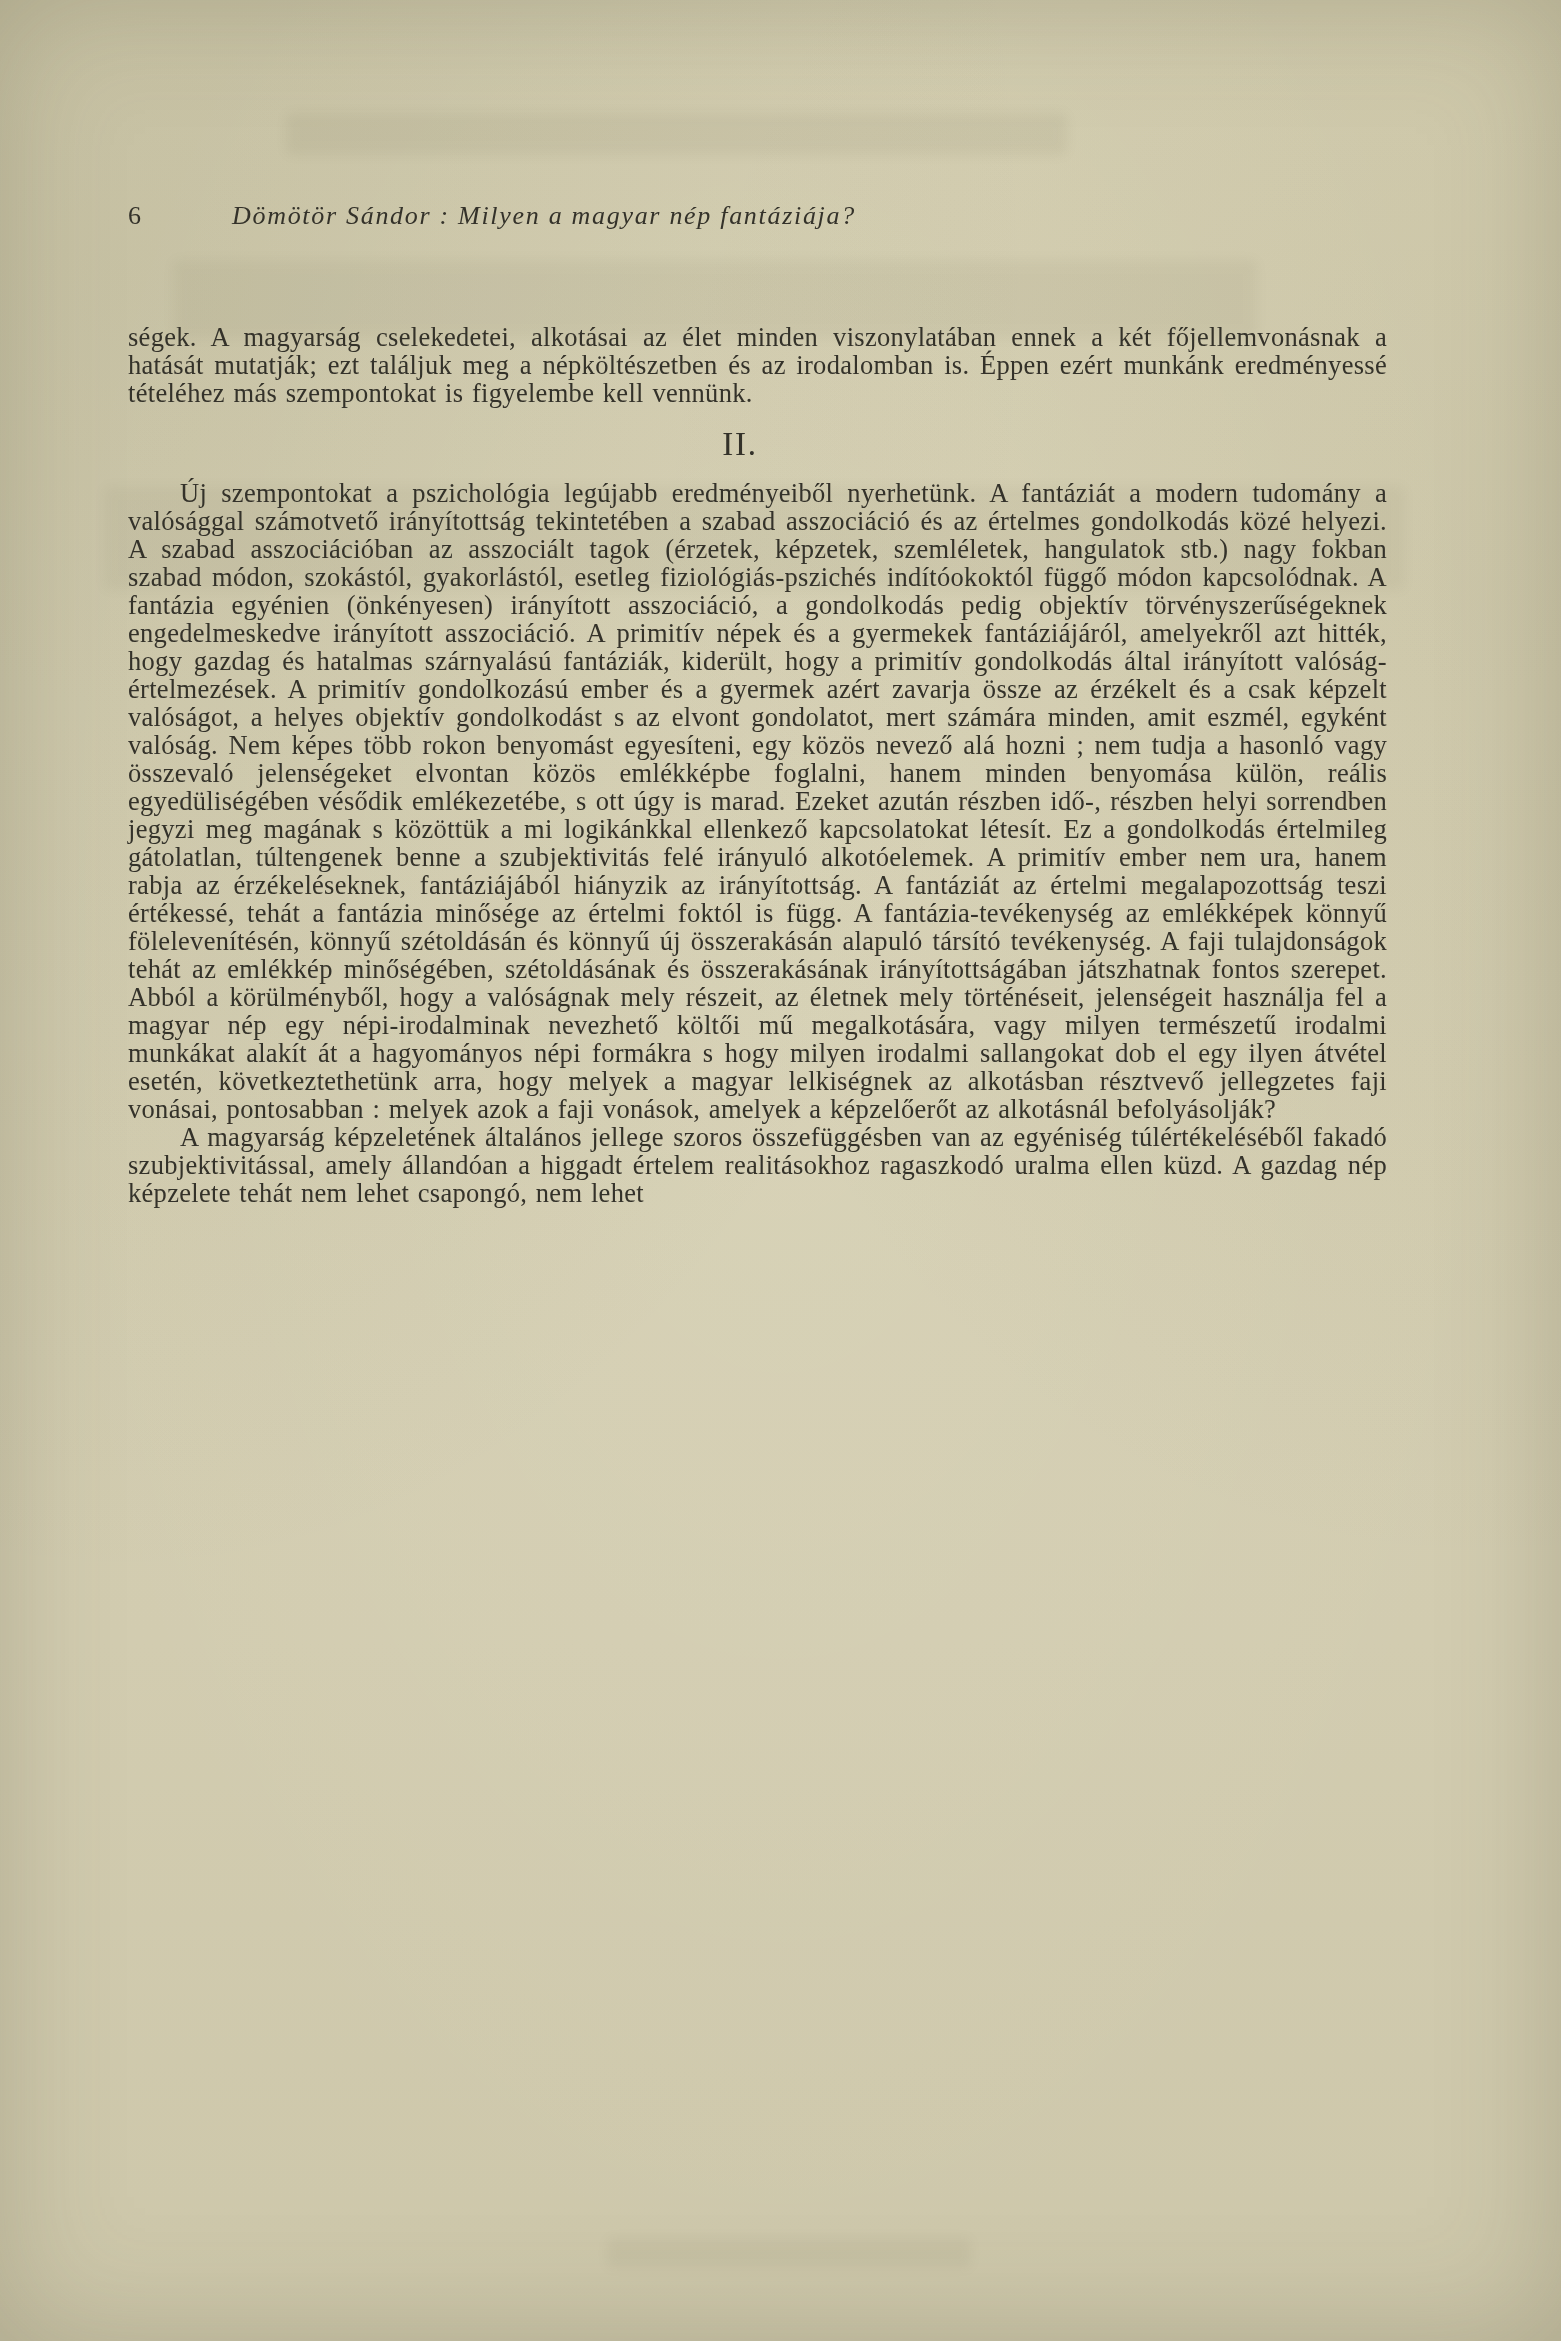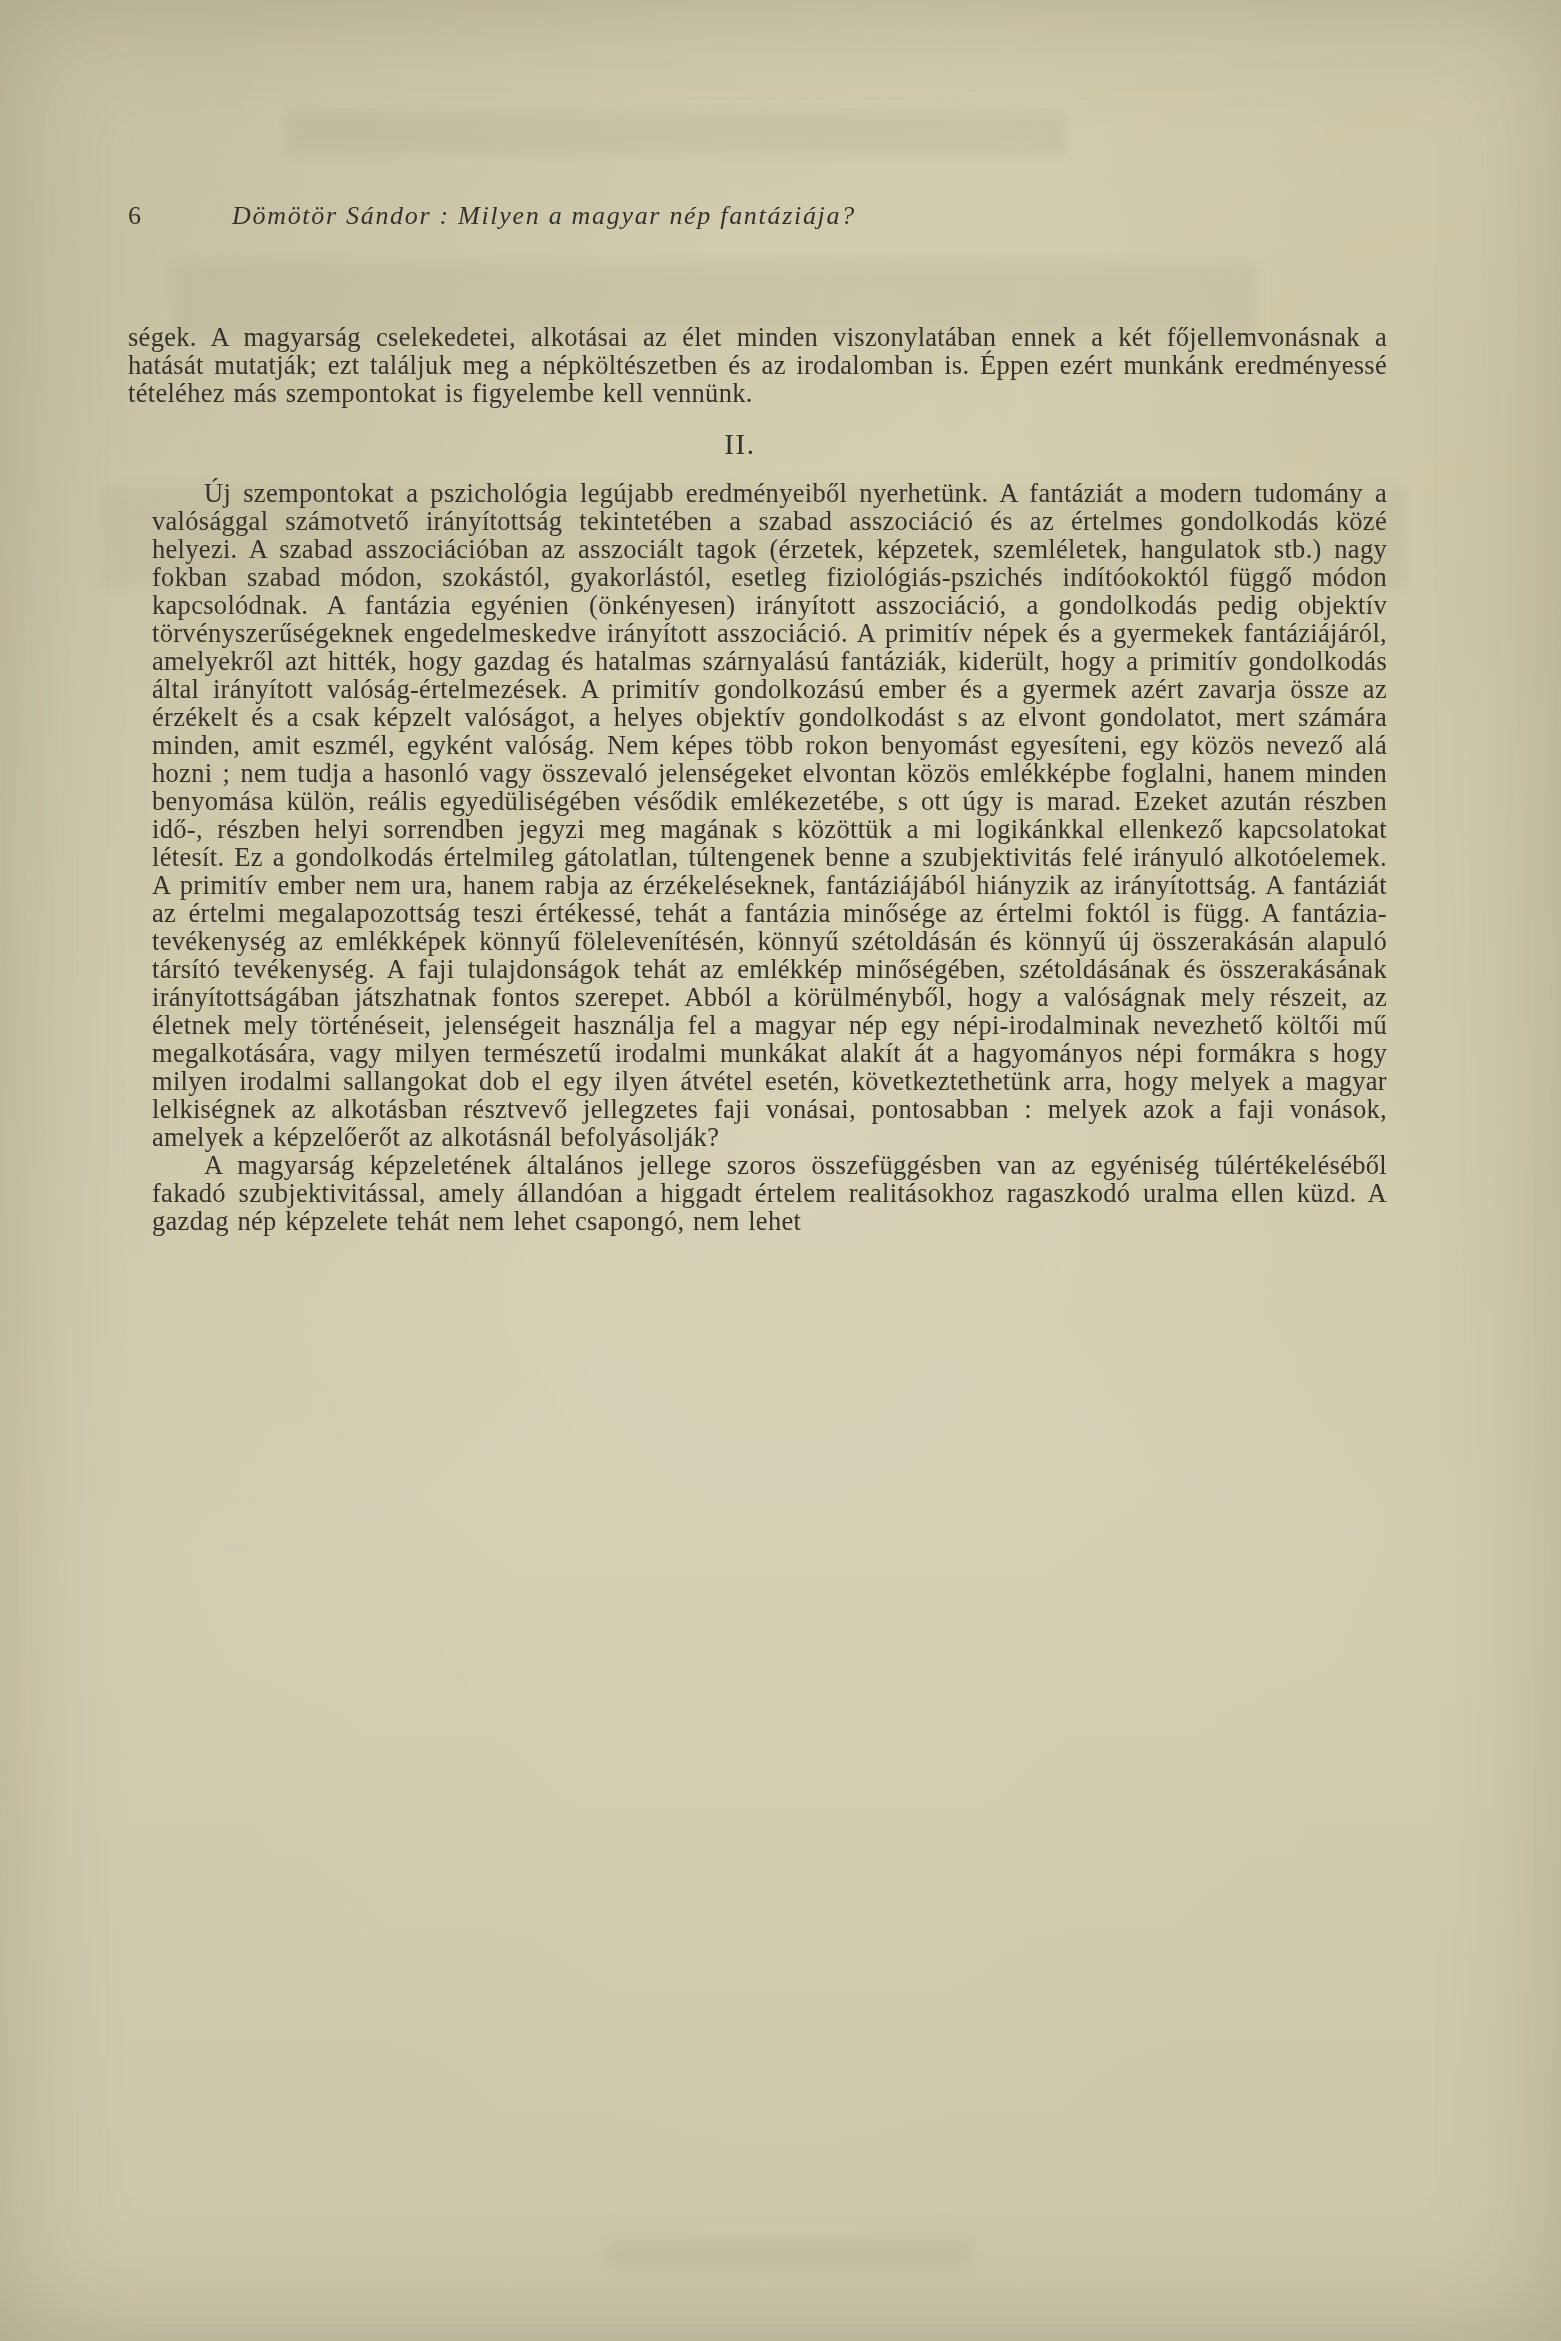--- a/index.html
+++ b/index.html
@@ -70,26 +70,25 @@
     line-height: 28px;
     text-align: justify;
     letter-spacing: 0.3px;
     word-spacing: 1.7px;
   }
   .para {
     margin: 0;
   }
   .para.indent {
     text-indent: 52px;
-    margin-left: 24px;
   }
   .section-heading {
     margin: 22.6px 0 21px 0;
     text-align: center;
-    font-size: 29px;
+    font-size: 33px;
     font-weight: normal;
     letter-spacing: 1.7px;
     padding-right: 35px;
   }
 </style>
 </head>
 <body>
 
 <div class="page">
 

